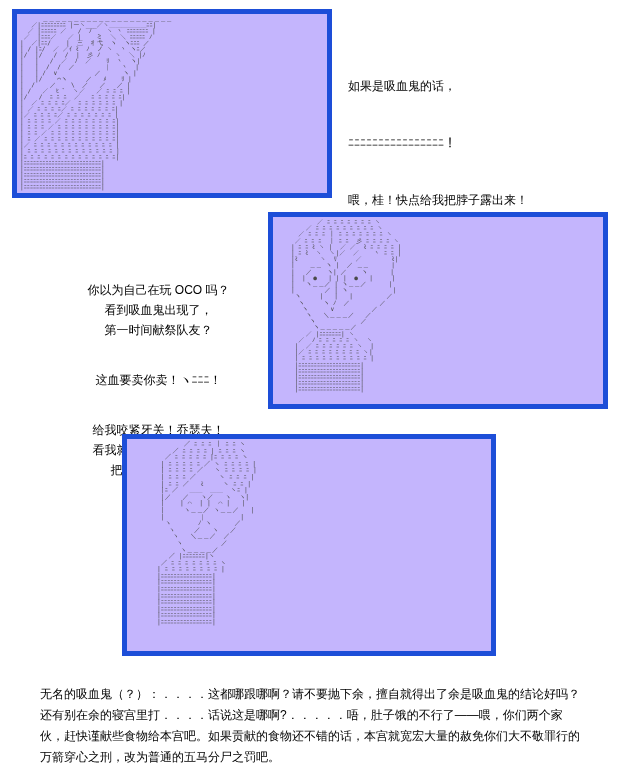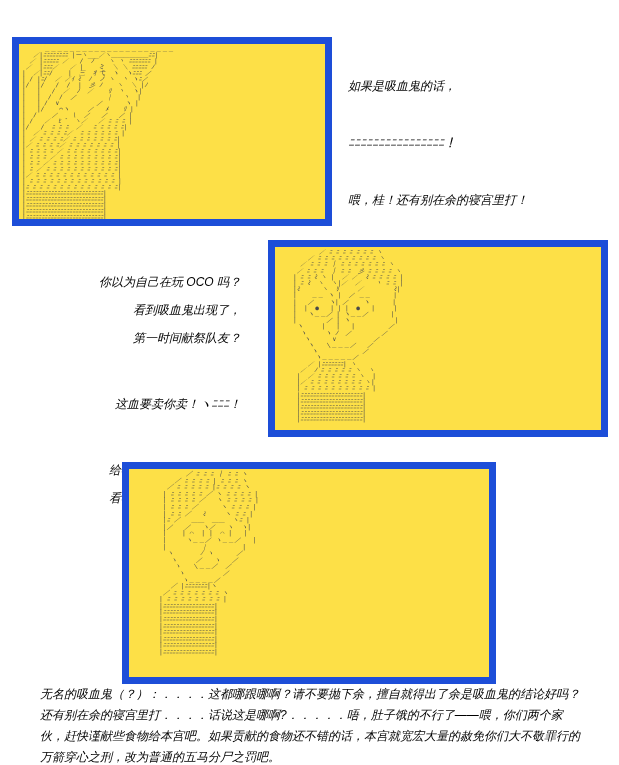--- a/index.html
+++ b/index.html
@@ -12,30 +12,28 @@
     height: 765px;
     font-family: "Liberation Sans", sans-serif;
     color: #000000;
     position: relative;
     overflow: hidden;
   }
   .page {
     position: relative;
     width: 619px;
     height: 654px;
-    font-style: italic;
   }
   
   .aa-panel {
     position: absolute;
-    border: 7px solid #1d4ed8;
-    background: #fde047;
+    border: 5px solid #1d4ed8;
+    background: #c4b5fd;
     overflow: hidden;
     box-sizing: border-box;
-    margin-top: 28px;
   }
   .aa-panel pre {
     margin: 0;
     padding: 2px 3px;
     font-family: "DejaVu Sans Mono", monospace;
     color: #4a4a4a;
     white-space: pre;
     overflow: hidden;
   }
   #panel-1 {
@@ -77,24 +75,24 @@
     white-space: pre-line;
   }
   #dlg-1 {
     left: 348px;
     top: 52px;
     width: 262px;
     text-align: left;
   }
   #dlg-2 {
     left: 76px;
-    top: 240px;
+    top: 260px;
     width: 165px;
-    text-align: right;
-    line-height: 28px;
+    text-align: center;
+    line-height: 20px;
   }
   #dlg-2 .para { margin-bottom: 10px; }
   #dlg-2 .para:last-child { margin-bottom: 0; }
   #dlg-1 .para { margin-bottom: 11px; }
   #dlg-1 .para:last-child { margin-bottom: 0; }
   #dlg-3 {
     left: 40px;
     top: 684px;
     width: 545px;
     text-align: left;
@@ -135,21 +133,21 @@
 |ﾆﾆﾆﾆﾆﾆﾆﾆﾆﾆﾆﾆﾆﾆﾆﾆﾆﾆﾆﾆﾆﾆﾆﾆﾆ|
 |ﾆﾆﾆﾆﾆﾆﾆﾆﾆﾆﾆﾆﾆﾆﾆﾆﾆﾆﾆﾆﾆﾆﾆﾆﾆ|
 |ﾆﾆﾆﾆﾆﾆﾆﾆﾆﾆﾆﾆﾆﾆﾆﾆﾆﾆﾆﾆﾆﾆﾆﾆﾆ|
 |ﾆﾆﾆﾆﾆﾆﾆﾆﾆﾆﾆﾆﾆﾆﾆﾆﾆﾆﾆﾆﾆﾆﾆﾆﾆ|
 |ﾆﾆﾆﾆﾆﾆﾆﾆﾆﾆﾆﾆﾆﾆﾆﾆﾆﾆﾆﾆﾆﾆﾆﾆﾆ|</pre>
   </div>
 
   <div class="dialogue" id="dlg-1">
     <div class="para">如果是吸血鬼的话，</div>
     <div class="para">ﾆﾆﾆﾆﾆﾆﾆﾆﾆﾆﾆﾆﾆﾆﾆﾆ！</div>
-    <div class="para">喂，桂！还有别在余的寝宫里打！</div>
+    <div class="para">喂，桂！快点给我把脖子露出来！</div>
     <div class="para">先放个两加仑的再说！</div>
   </div>
 
   <div class="aa-panel" id="panel-2">
     <pre>           ／ ﾆ ﾆ ﾆ ﾆ ﾆ ﾆ ﾆ ヽ
         ／ ﾆ ﾆ ﾆ ﾆ ﾆ ﾆ ﾆ ﾆ ﾆ ヽ
       ／ ﾆ ﾆ ﾆ ｜ ﾆ ﾆ ﾆ ﾆ ﾆ ﾆ ﾆ ヽ
      ／ ﾆ ﾆ ﾆ  ｜ ﾆ ﾆ  彡 ﾆ ﾆ ﾆ ﾆ ヽ
     | ﾆ ﾆ ﾐ ヽ |  ／ ／  ﾐ ﾆ ﾆ ﾆ ﾆ |
     | ﾆ ﾐ  ヽ  ヽ|／  ／    丶 ﾆ ﾆ |

